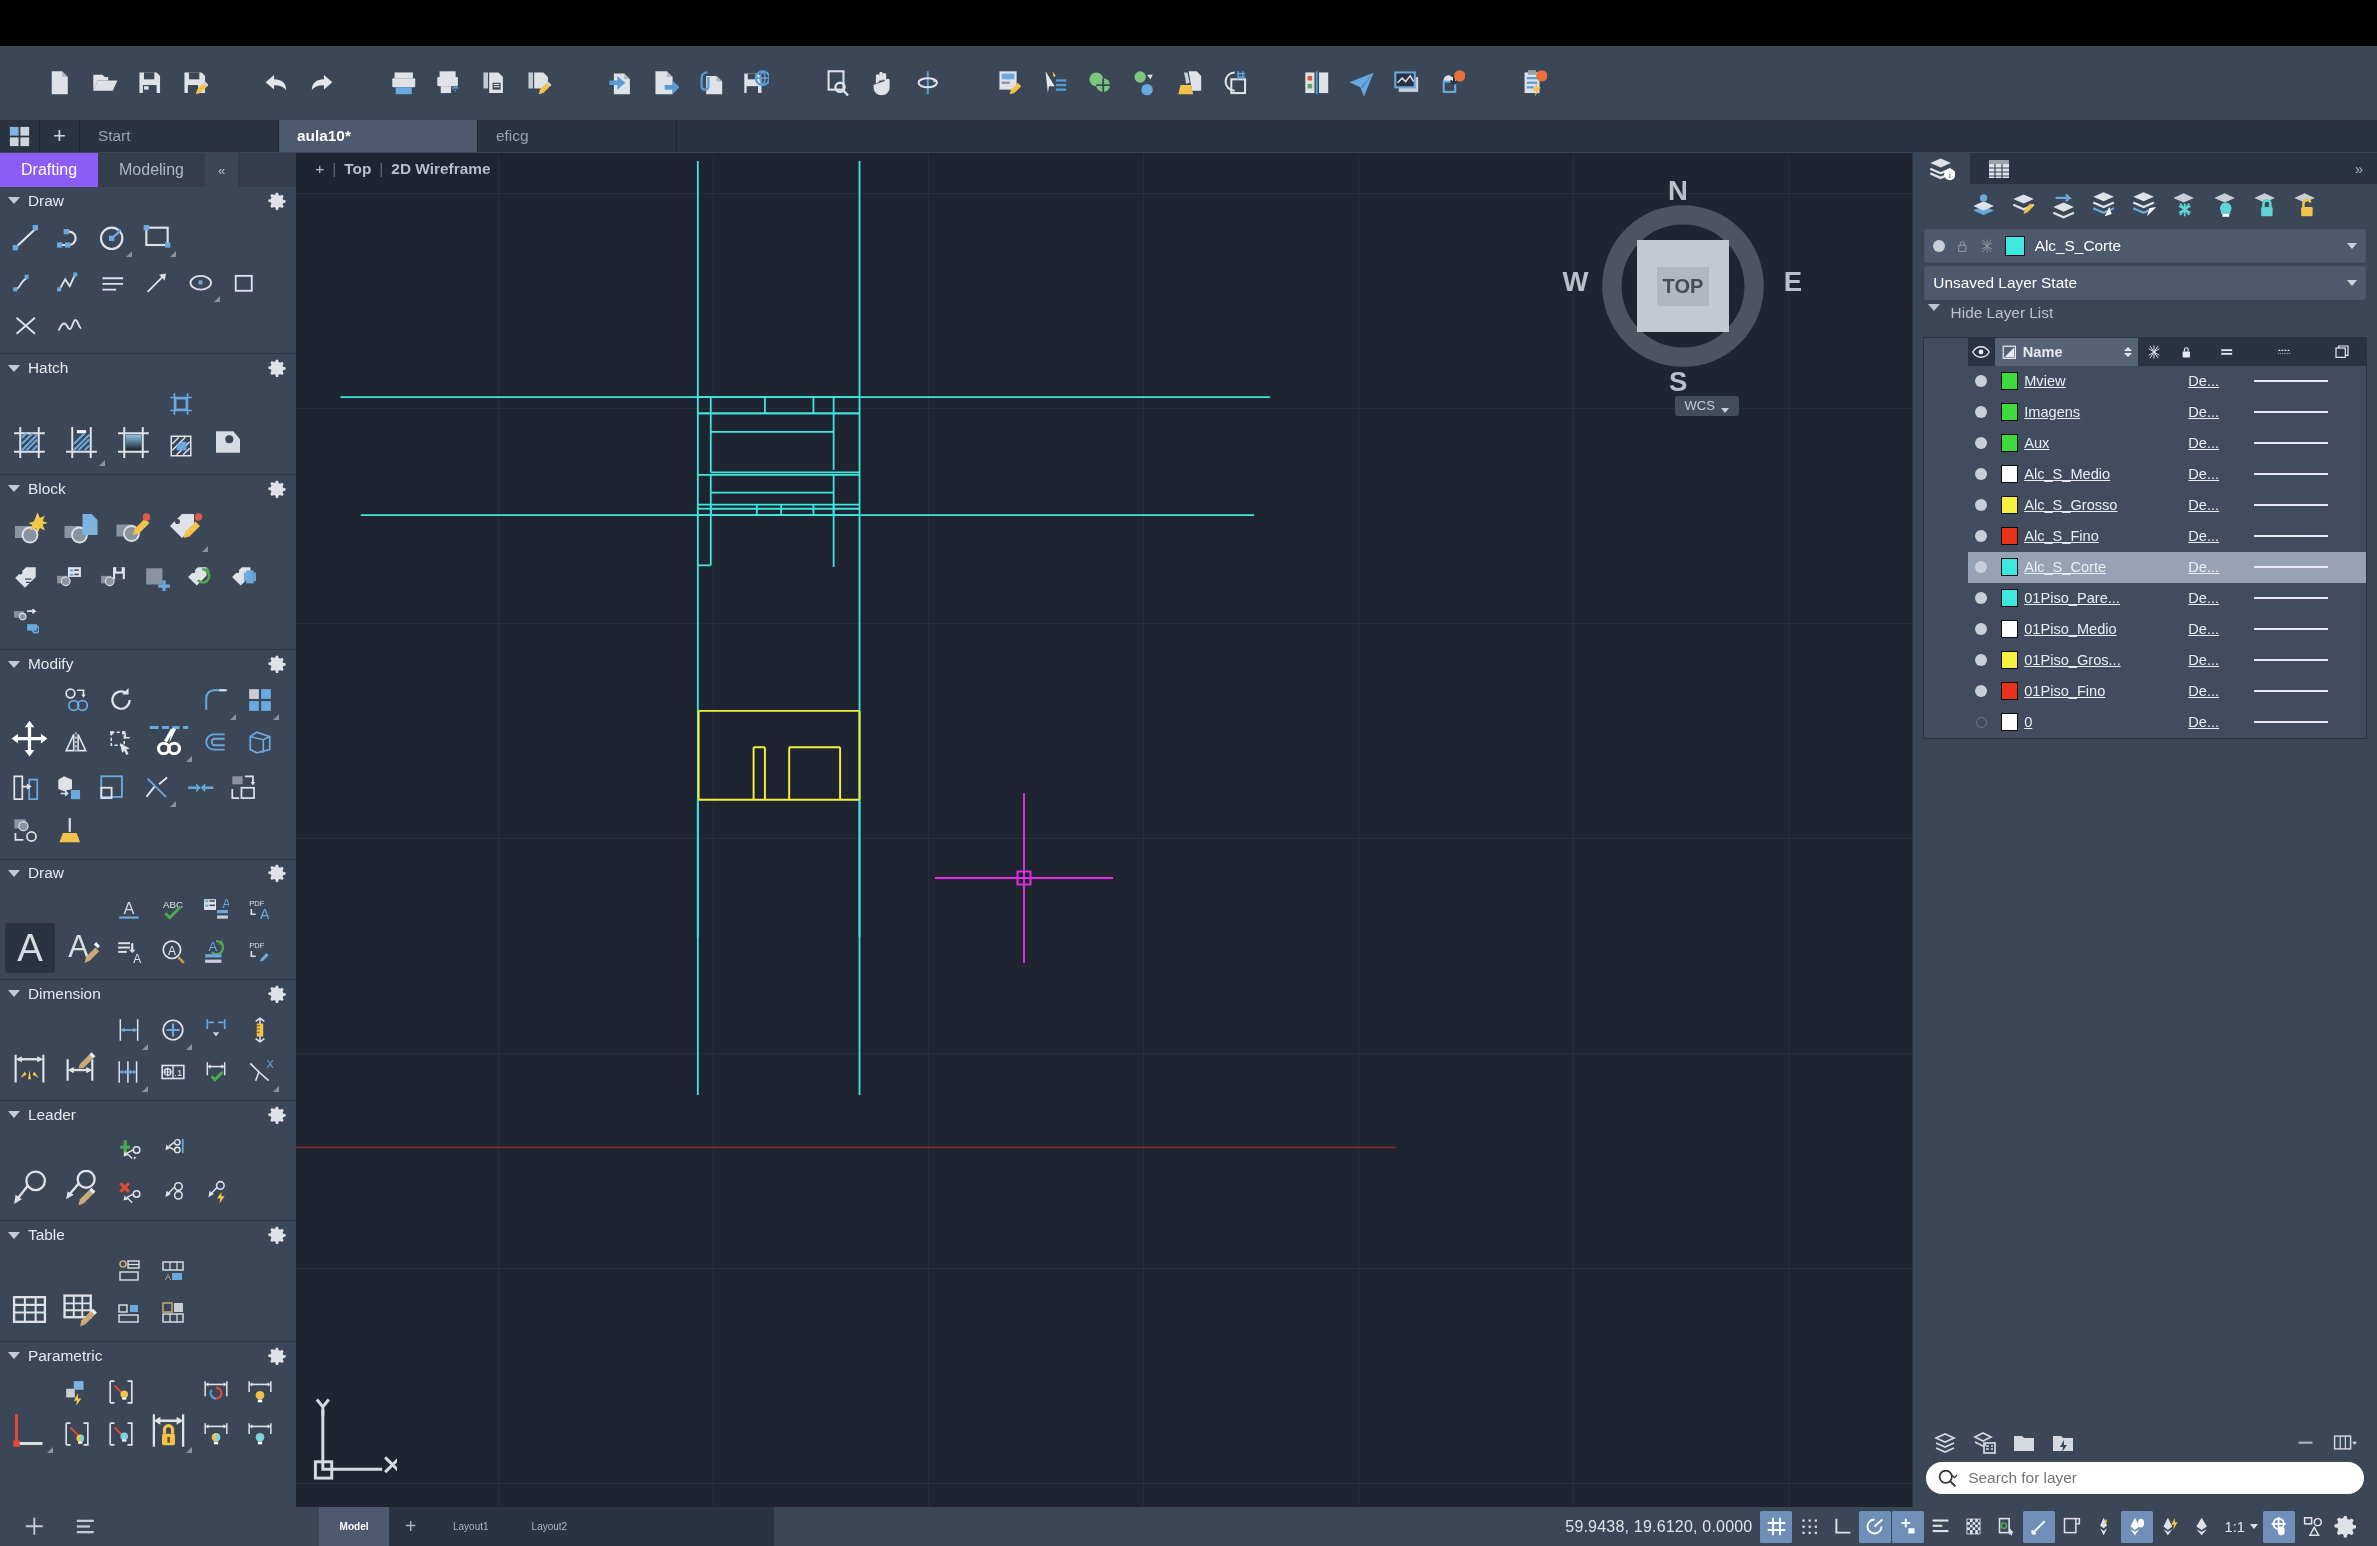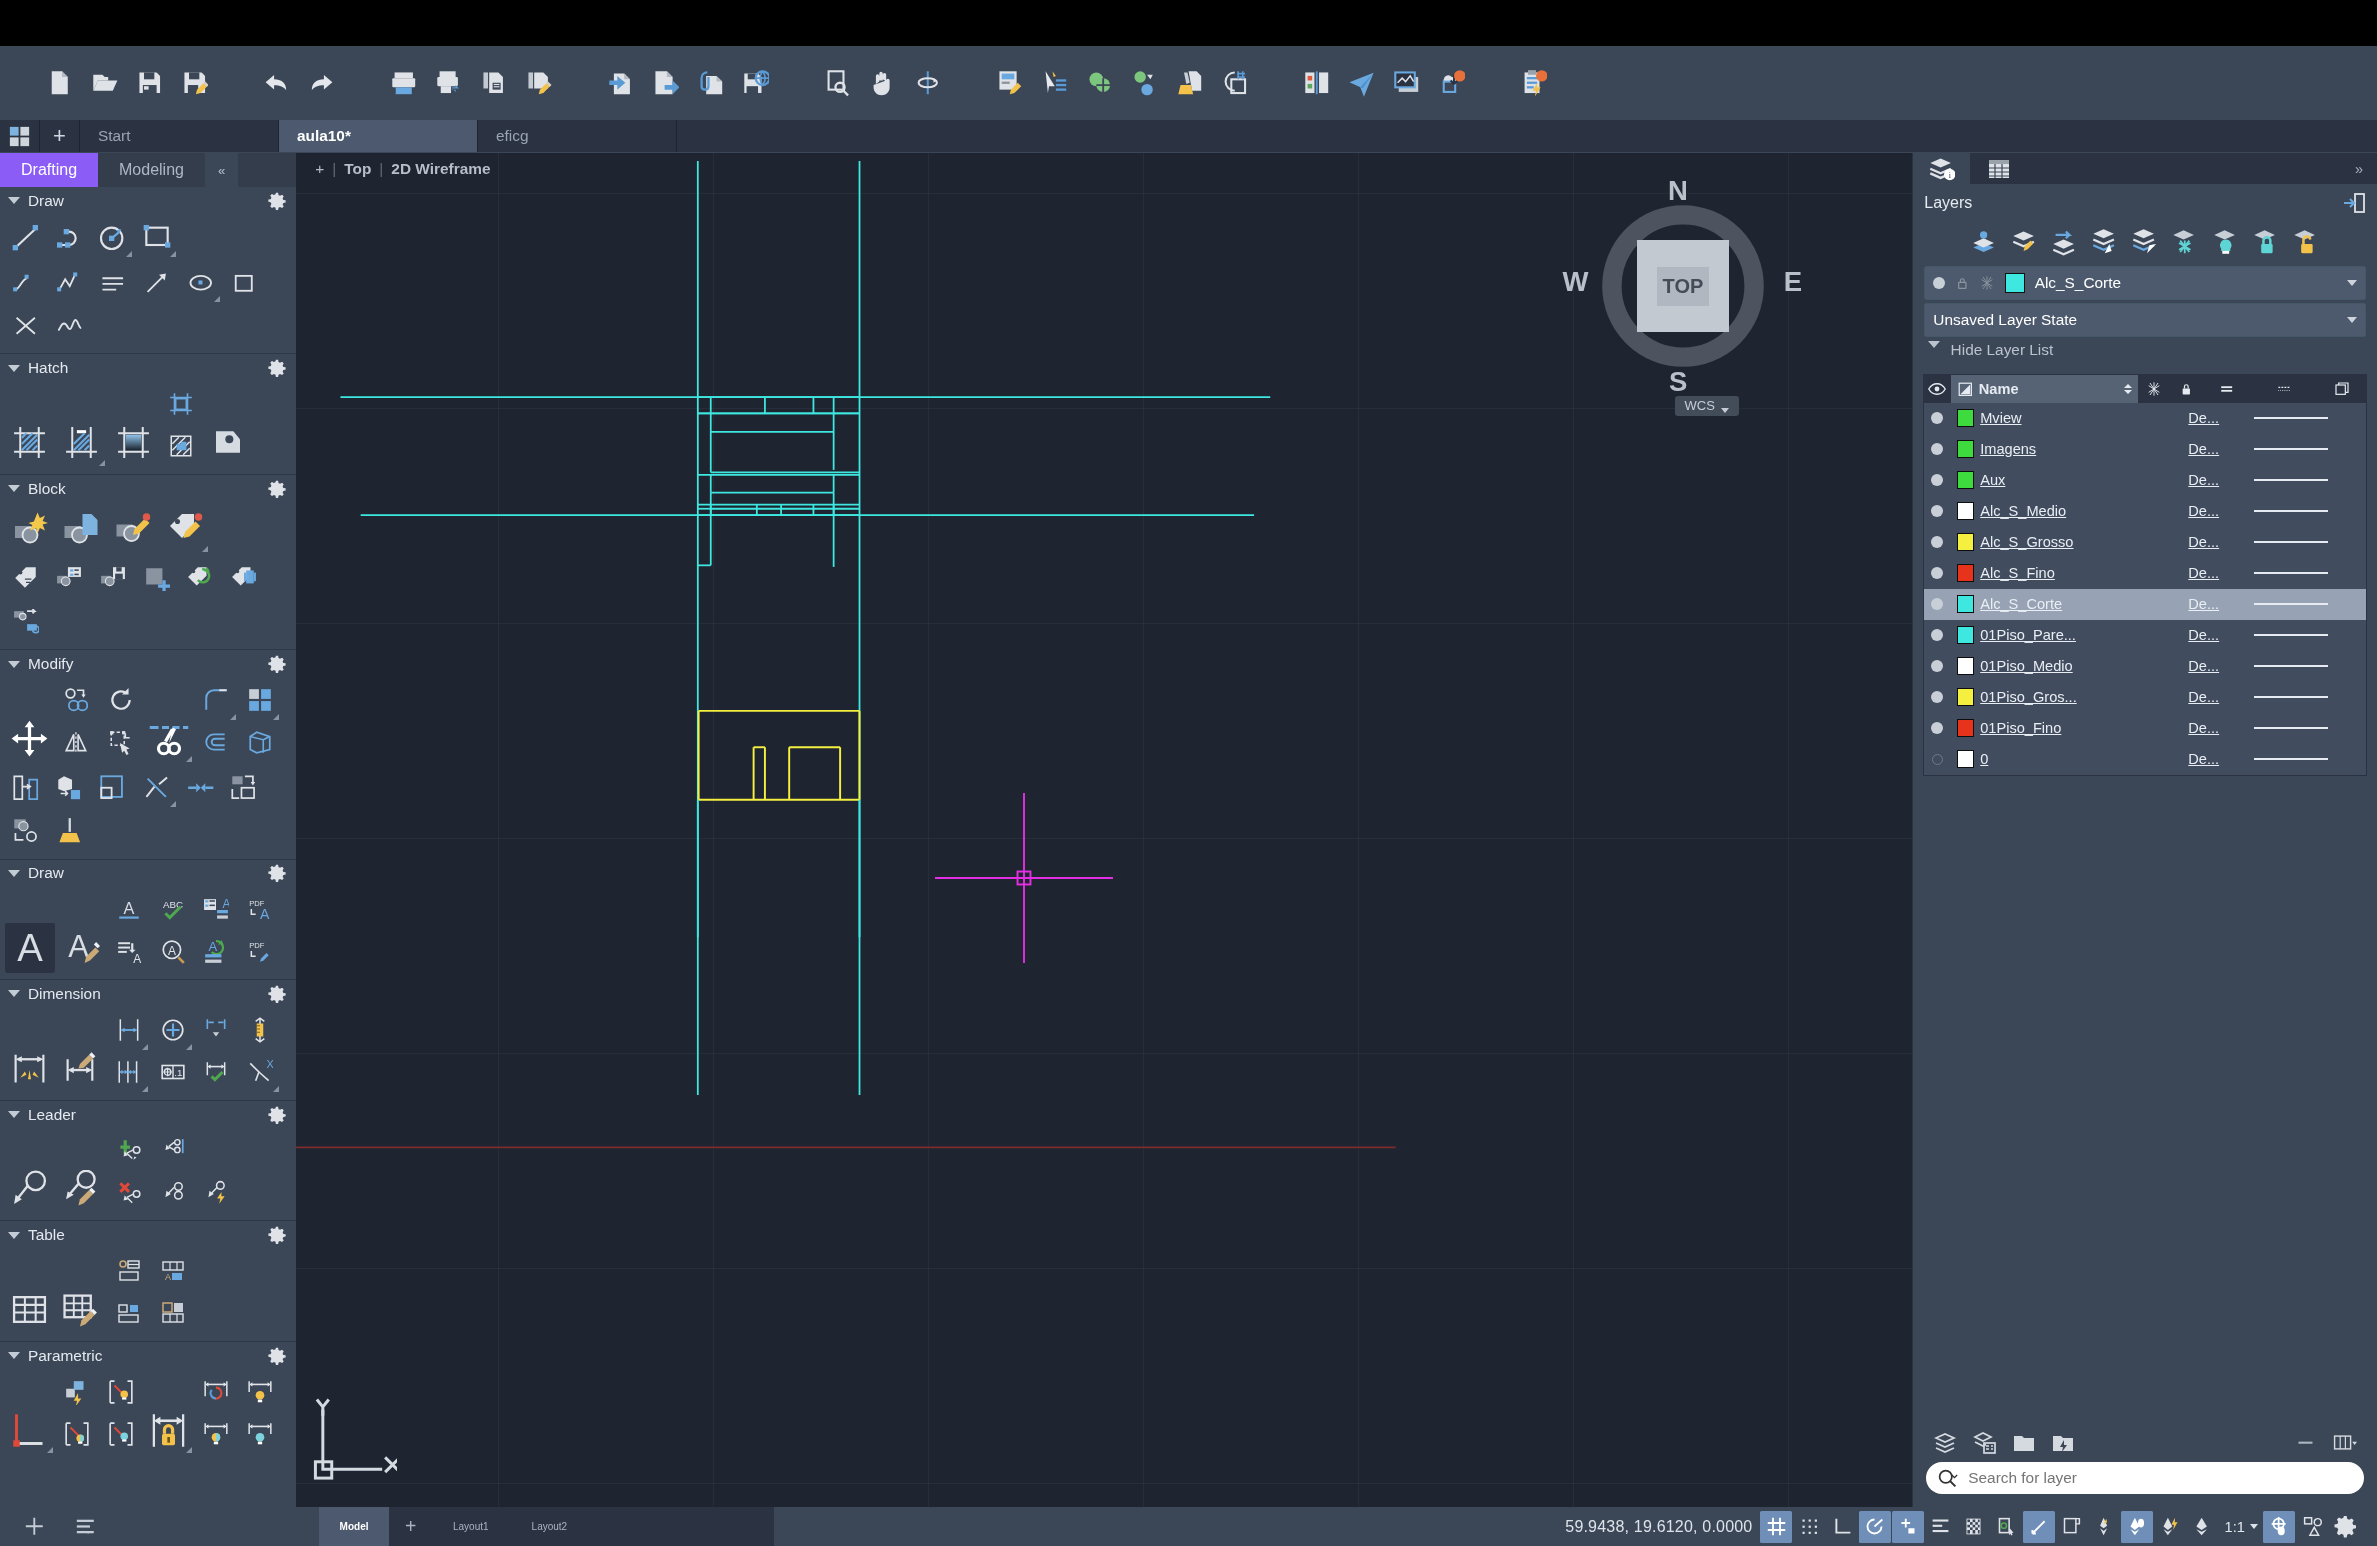--- a/index.html
+++ b/index.html
@@ -68,21 +68,21 @@
   .rp-tab.chev{width:36px;color:#aab3bf;font-size:14.6px;}
   .rp-title{height:37px;display:flex;align-items:center;padding:0 11.3px;color:#e6ebf1;font-size:16px;justify-content:space-between;}
   .rp-toolrow{display:flex;align-items:center;justify-content:center;gap:3.2px;height:42px;}
   .rp-tool{width:37px;height:34px;display:flex;align-items:center;justify-content:center;cursor:pointer;border-radius:2.4px;}
   .combo{margin:3.2px 11.3px;height:32px;background:#4d5a6d;border:0.8px solid #44586a;border-radius:2.4px;display:flex;align-items:center;padding:0 8px;gap:9.7px;cursor:pointer;}
   .combo .cval{flex:1;color:#ffffff;font-size:15.4px;}
   .cdown{width:0;height:0;border-left:5.7px solid transparent;border-right:5.7px solid transparent;border-top:6.5px solid #cdd4dd;}
   .swatch{width:18px;height:18px;border:1.6px solid #111;}
   .hidelist{display:flex;align-items:flex-start;gap:11px;height:32px;padding:0 14.6px;color:#bac3ce;font-size:15.4px;cursor:pointer;}
   .chev-d{width:0;height:0;border-left:6.5px solid transparent;border-right:6.5px solid transparent;border-top:7.3px solid #bac3ce;}
-  .ltable{margin:1.6px 9.7px 0 9.7px;border:0.8px solid #2b3342;background:#414c5e;}
+  .ltable{margin:1.6px 9.7px 0 9.7px;border:0.8px solid #2b3342;background:#414c5e;padding-left:44px;}
   .lhead{display:flex;align-items:stretch;height:27.5px;background:#2b3342;color:#e6ebf1;font-size:14.6px;}
   .lh{display:flex;align-items:center;justify-content:center;}
   .lh.name{background:#566375;flex:1;justify-content:flex-start;padding-left:6.5px;gap:6.5px;position:relative;font-weight:bold;}
   .lrow{display:flex;align-items:center;height:31px;color:#e9eef4;font-size:14.6px;cursor:pointer;}
   .lrow.sel{background:#97a3b4;}
   .c-eye{width:27.5px;display:flex;justify-content:center;}
   .c-col{width:29px;display:flex;justify-content:center;}
   .c-name{flex:1;overflow:hidden;white-space:nowrap;text-decoration:underline;}
   .c-de{width:66px;text-decoration:underline;}
   .c-lt{width:112px;display:flex;align-items:center;}
@@ -1366,27 +1366,20 @@
         <svg width="24" height="24" viewBox="0 0 24 24">
             <rect x="2" y="3" width="20" height="18" fill="#dfe3e8"></rect>
             <rect x="2" y="3" width="20" height="4" fill="#9aa2ac"></rect>
             <path d="M2 11h20M2 15h20M2 19h20M8 7v14M15 7v14" stroke="#3b4656" stroke-width="1.2"></path>
           </svg>
       </div>
       <div class="rp-tab flex"></div>
       <div class="rp-tab chev">»</div>
     </div>
 
-    <div class="rp-title">
-      <span>Layers</span>
-      <svg width="24" height="24" viewBox="0 0 24 24">
-          <rect x="13" y="3" width="9" height="18" fill="none" stroke="#dfe3e8" stroke-width="1.8"></rect>
-          <path d="M2 12h10M8 8l4 4-4 4" stroke="#6aa9e0" stroke-width="2" fill="none"></path>
-        </svg>
-    </div>
 
     <div class="rp-toolrow">
       <div class="rp-tool">
         <svg width="27.5" height="27.5" viewBox="0 0 24 24">
             <path d="M2 17l9-4 9 4-9 4z" fill="#6aa9e0"></path>
             <path d="M2 13l9-4 9 4-9 4z" fill="#dfe3e8"></path>
             <circle cx="11" cy="6" r="3.2" fill="#6aa9e0"></circle>
           </svg>
       </div>
       <div class="rp-tool">

